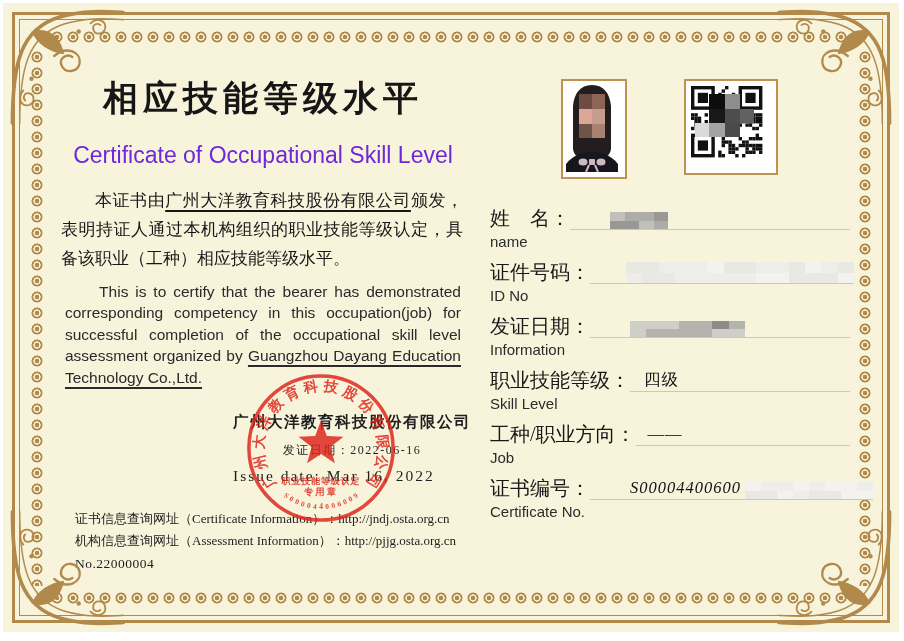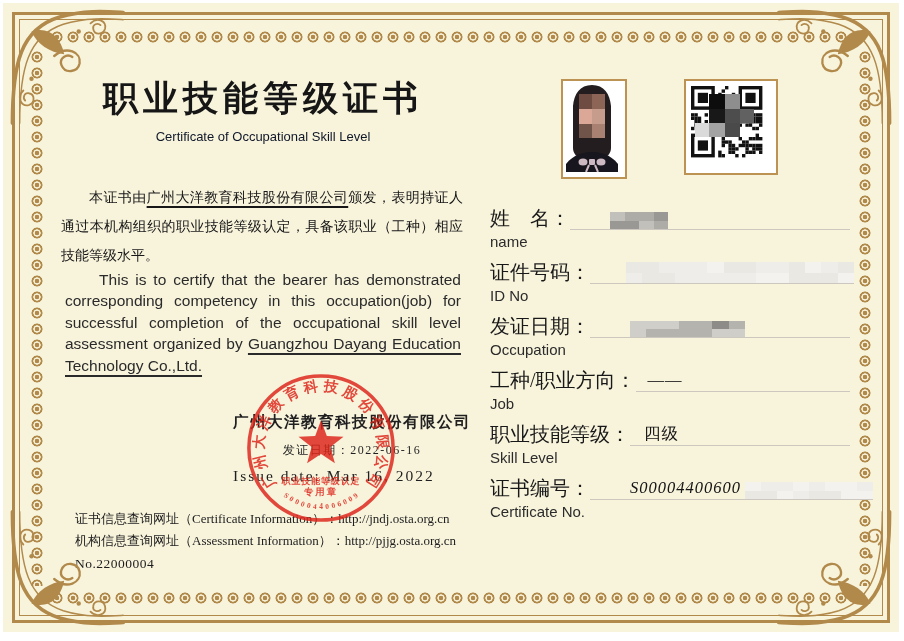--- a/index.html
+++ b/index.html
@@ -21,25 +21,25 @@
   .orn.right{right:26px;top:46px;bottom:46px;width:16px;background-repeat:repeat-y;}
   .corner{position:absolute;width:118px;height:118px;pointer-events:none;}
   .corner.tl{left:4px;top:4px;}
   .corner.tr{right:4px;top:4px;transform:scaleX(-1);}
   .corner.bl{left:4px;bottom:4px;transform:scaleY(-1);}
   .corner.br{right:4px;bottom:4px;transform:scale(-1,-1);}
 
   
   .title-block{position:absolute;left:58px;top:72px;width:404px;text-align:center;}
   .cert-title{margin:0;font-size:35px;font-weight:700;letter-spacing:5px;color:#161616;}
-  .cert-subtitle{margin-top:7px;font-family:"Liberation Sans","DejaVu Sans",sans-serif;
-                 font-size:13px;color:#0f172a;}
-  .para-cn{position:absolute;left:58px;top:166px;width:402px;font-size:14px;line-height:29px;
+  .cert-subtitle{margin-top:20px;font-family:"Liberation Sans","DejaVu Sans",sans-serif;
+                 font-size:23px;color:#6d28d9;}
+  .para-cn{position:absolute;left:58px;top:166px;width:402px;font-size:17px;line-height:29px;
            text-align:justify;text-indent:2em;color:#171717;}
-  .para-en{position:absolute;left:62px;top:250px;width:396px;
+  .para-en{position:absolute;left:62px;top:262px;width:396px;
            font-family:"Liberation Sans","DejaVu Sans",sans-serif;
            font-size:15.5px;line-height:21.5px;text-align:justify;text-indent:2.2em;color:#2a2a2a;}
   .u{text-decoration:underline;text-underline-offset:4px;text-decoration-thickness:1.5px;}
   .issuer-block{position:absolute;left:230px;top:409px;z-index:1;}
   .issuer-org{font-size:15.5px;font-weight:700;letter-spacing:1.5px;}
   .issue-date-cn{margin-top:9px;font-size:12px;letter-spacing:1.5px;text-align:center;}
   .issue-date-en{margin-top:8px;font-size:15.5px;letter-spacing:2px;}
   .stamp{position:absolute;left:239px;top:366px;z-index:2;opacity:.82;}
   .footer-block{position:absolute;left:72px;top:505px;font-size:13px;line-height:22px;color:#1d1d1d;}
   .footer-no{margin-top:1px;font-size:13.5px;letter-spacing:.5px;}
@@ -80,21 +80,21 @@
         <path d="M27 27 C45 21 59 32 63 52 C47 50 33 41 27 27 Z" fill="#b1894b" stroke="none"></path>
         <path d="M52 54 c14 -12 30 -4 28 8 c-2 10 -16 12 -20 2 c-3 -8 6 -13 12 -9" stroke-width="2.6"></path>
         <path d="M92 18 c8 -8 18 -2 16 6 c-2 7 -12 7 -13 0 c-1 -5 5 -7 8 -4" stroke-width="2"></path>
         <path d="M18 92 c-8 8 -2 18 6 16 c7 -2 7 -12 0 -13 c-5 -1 -7 5 -4 8" stroke-width="2"></path>
         <circle cx="79" cy="27" r="2.4" fill="#b1894b" stroke="none"></circle>
         <circle cx="27" cy="79" r="2.4" fill="#b1894b" stroke="none"></circle>
       </g>
     </svg>
 
     <div class="title-block">
-      <h1 class="cert-title">职业技能等级证书</h1>
+      <h1 class="cert-title">相应技能等级水平</h1>
       <div class="cert-subtitle">Certificate of Occupational Skill Level</div>
     </div>
 
     <p class="para-cn"><span>本证书由</span><span class="u">广州大洋教育科技股份有限公司</span><span>颁发，表明持证人通过本机构组织的职业技能等级认定，具备该职业（工种）相应技能等级水平。</span></p>
 
     <p class="para-en"><span>This is to certify that the bearer has demonstrated corresponding competency in this occupation(job) for successful completion of the occupational skill level assessment organized by </span><span class="u">Guangzhou Dayang Education Technology Co.,Ltd.</span></p>
 
     <div class="issuer-block">
       <div class="issuer-org">广州大洋教育科技股份有限公司</div>
       <div class="issue-date-cn">发证日期：2022-06-16</div>
@@ -384,39 +384,39 @@
                 <i style="background: rgb(208, 206, 201);"></i>
                 <i style="background: rgb(181, 179, 174);"></i>
                 <i style="background: rgb(181, 179, 174);"></i>
                 <i style="background: rgb(181, 179, 174);"></i>
                 <i style="background: rgb(181, 179, 174);"></i>
                 <i style="background: rgb(208, 206, 201);"></i>
                 <i style="background: rgb(208, 206, 201);"></i>
               </span>
             </span>
           </div>
-          <div class="fen">Occupation</div>
+          <div class="fen">Information</div>
+        </div>
+        <div class="frow">
+          <div class="fline">
+            <span class="flabel">职业技能等级：</span>
+            <span class="fval" style="padding-left: 14px;">
+              <span class="vtext">四级</span>
+            </span>
+          </div>
+          <div class="fen">Skill Level</div>
         </div>
         <div class="frow">
           <div class="fline">
             <span class="flabel">工种/职业方向：</span>
             <span class="fval" style="padding-left: 12px;">
               <span class="vtext">——</span>
             </span>
           </div>
           <div class="fen">Job</div>
-        </div>
-        <div class="frow">
-          <div class="fline">
-            <span class="flabel">职业技能等级：</span>
-            <span class="fval" style="padding-left: 14px;">
-              <span class="vtext">四级</span>
-            </span>
-          </div>
-          <div class="fen">Skill Level</div>
         </div>
         <div class="frow">
           <div class="fline">
             <span class="flabel">证书编号：</span>
             <span class="fval" style="padding-left: 40px; font-style: italic;">
               <span class="vtext">S00004400600</span>
               <span class="mosaic" style="width: 128px; height: 17px; grid-template-columns: repeat(8, 1fr); grid-template-rows: repeat(2, 1fr);">
                 <i style="background: rgb(244, 242, 238);"></i>
                 <i style="background: rgb(239, 237, 233);"></i>
                 <i style="background: rgb(239, 237, 233);"></i>

